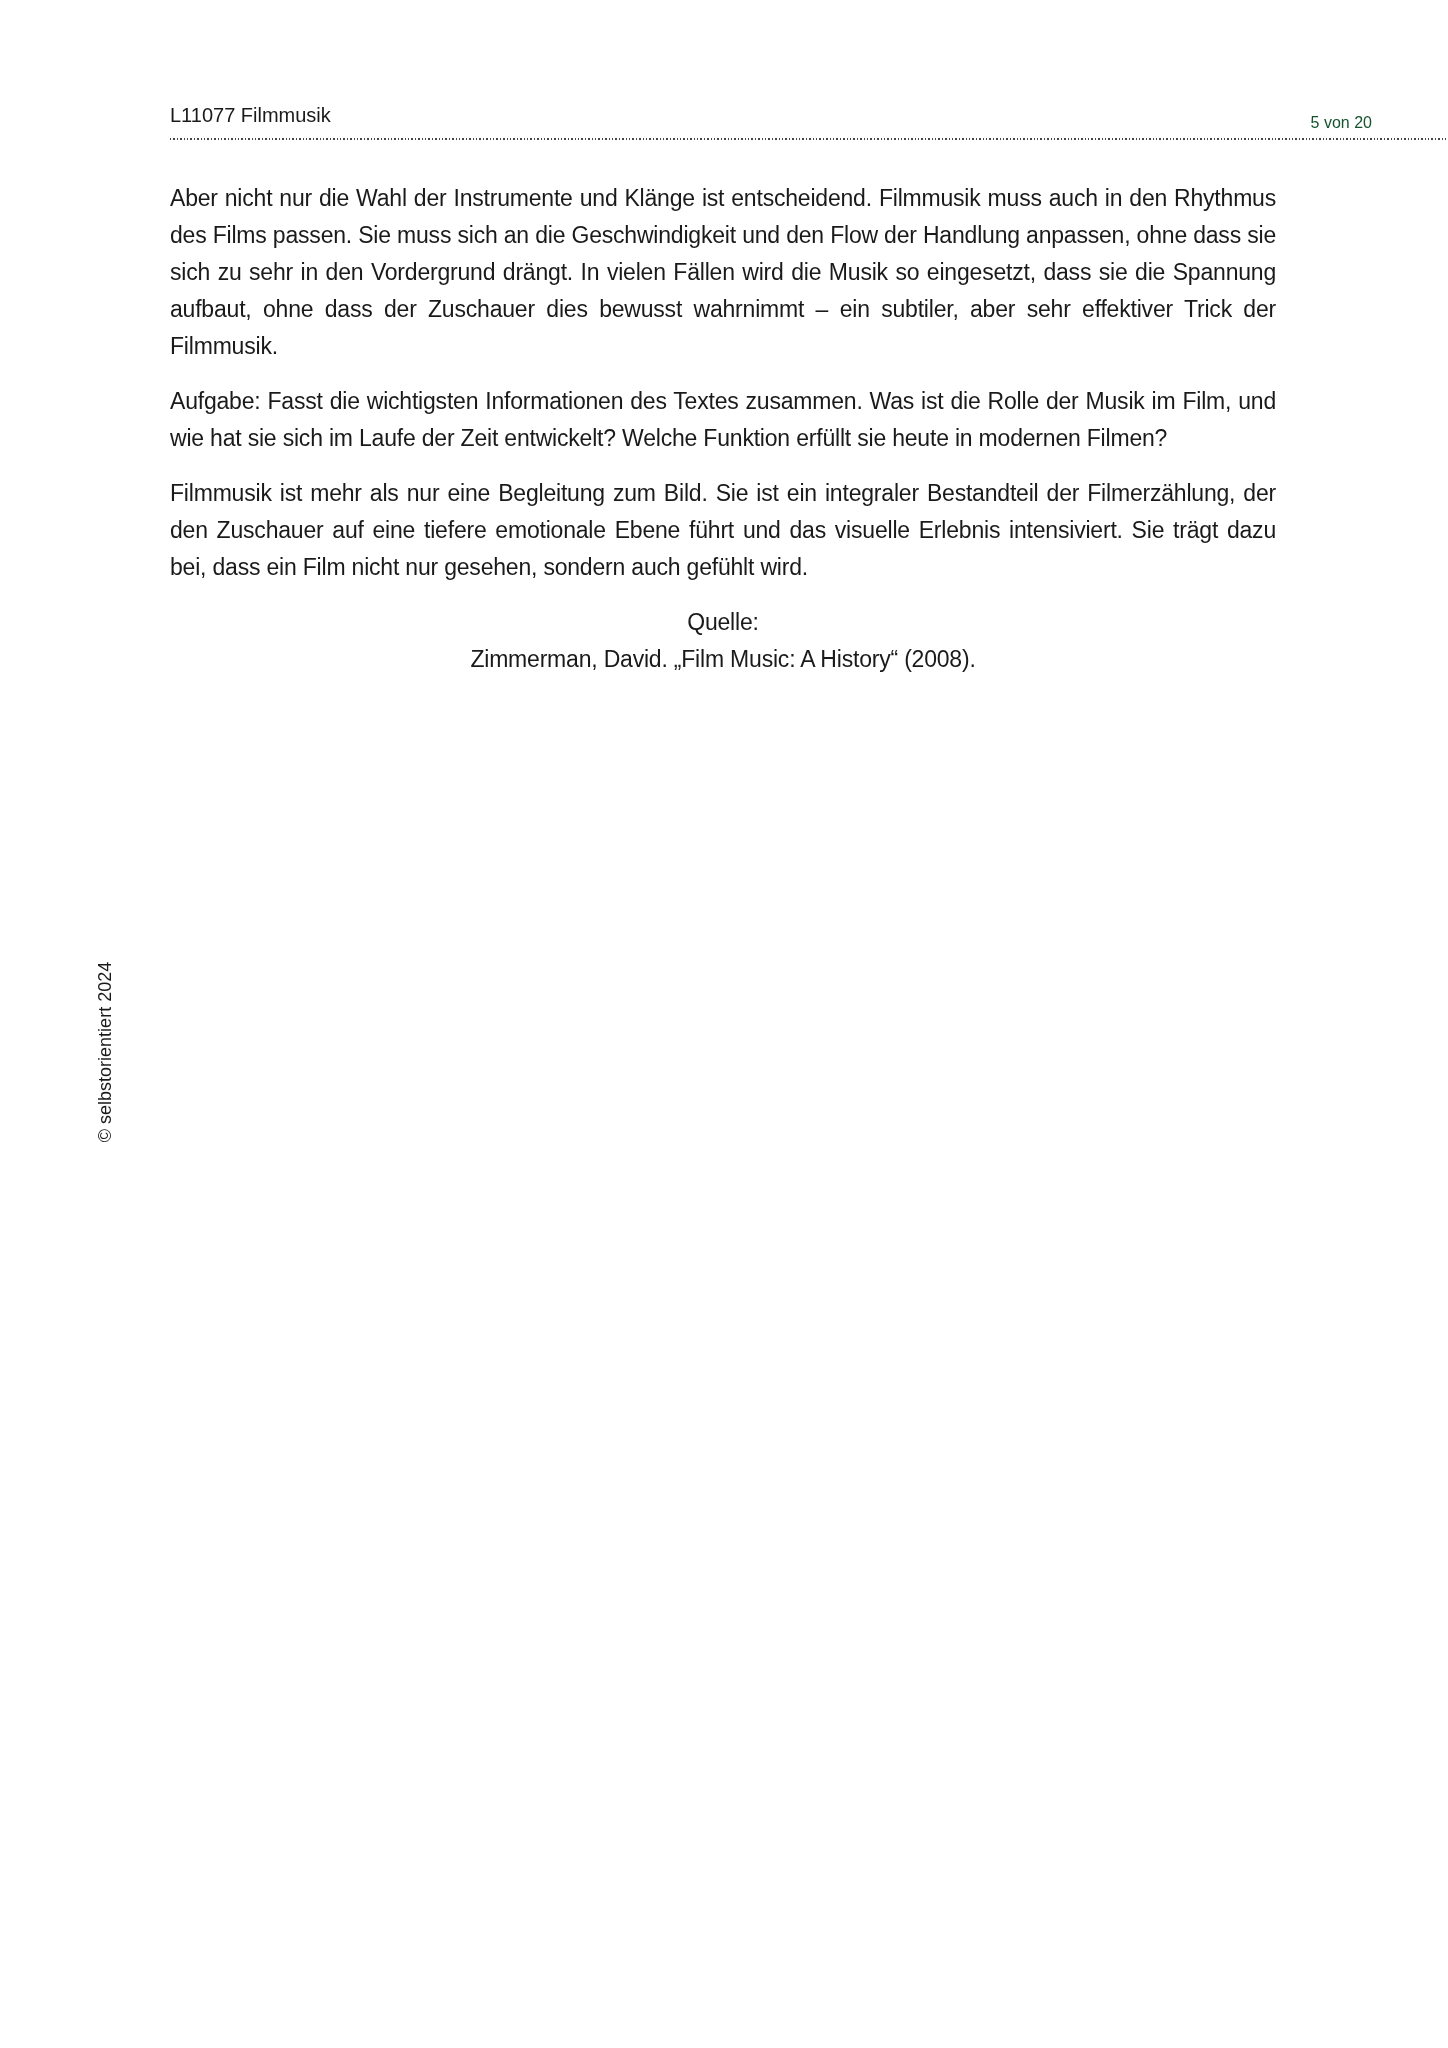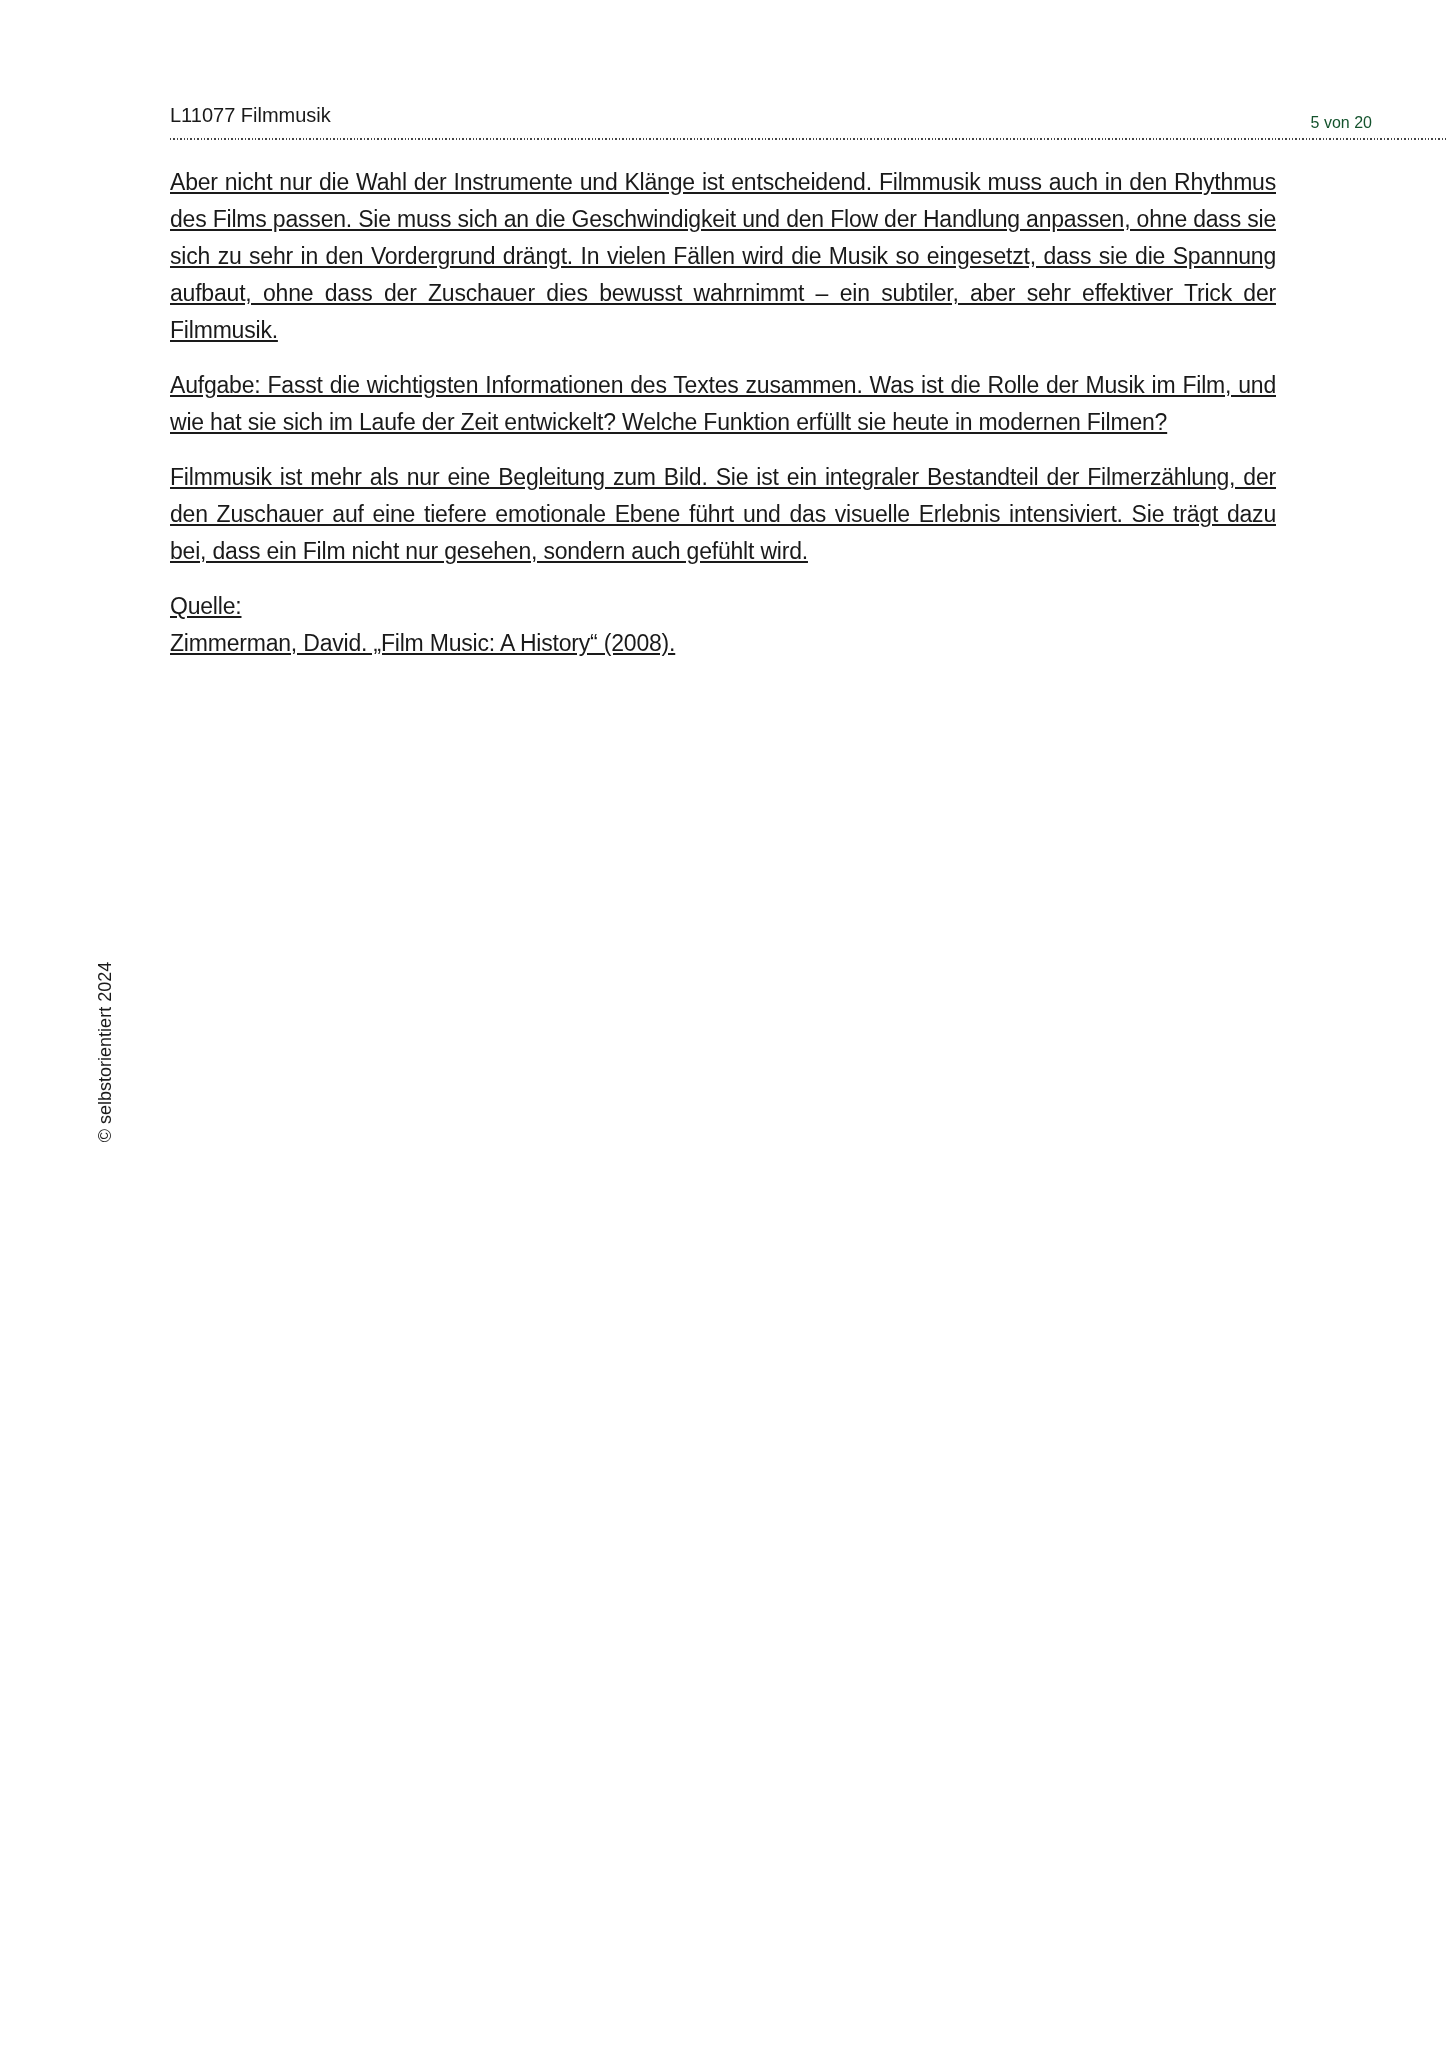--- a/index.html
+++ b/index.html
@@ -44,37 +44,37 @@
     height: 2px;
     background: repeating-linear-gradient(90deg,
       #454545 0, #454545 1.4px,
       transparent 1.4px, transparent 3.4px);
   }
 
   
   .body-col {
     position: absolute;
     left: 170px;
-    top: 164px;
+    top: 180px;
     width: 1106px;
-    text-decoration: underline;
   }
   .body-col p {
     margin: 0 0 18px 0;
     font-size: 23px;
     line-height: 37px;
     letter-spacing: -0.2px;
     text-align: justify;
     color: #1a1a1a;
   }
   .source-block {
     font-size: 23px;
     line-height: 37px;
     letter-spacing: -0.2px;
     color: #1a1a1a;
+    text-align: center;
   }
 
   
   .copyright-vertical {
     position: absolute;
     left: 105px;
     top: 1052px;
     transform: translate(-50%, -50%) rotate(-90deg);
     transform-origin: center center;
     white-space: nowrap;

